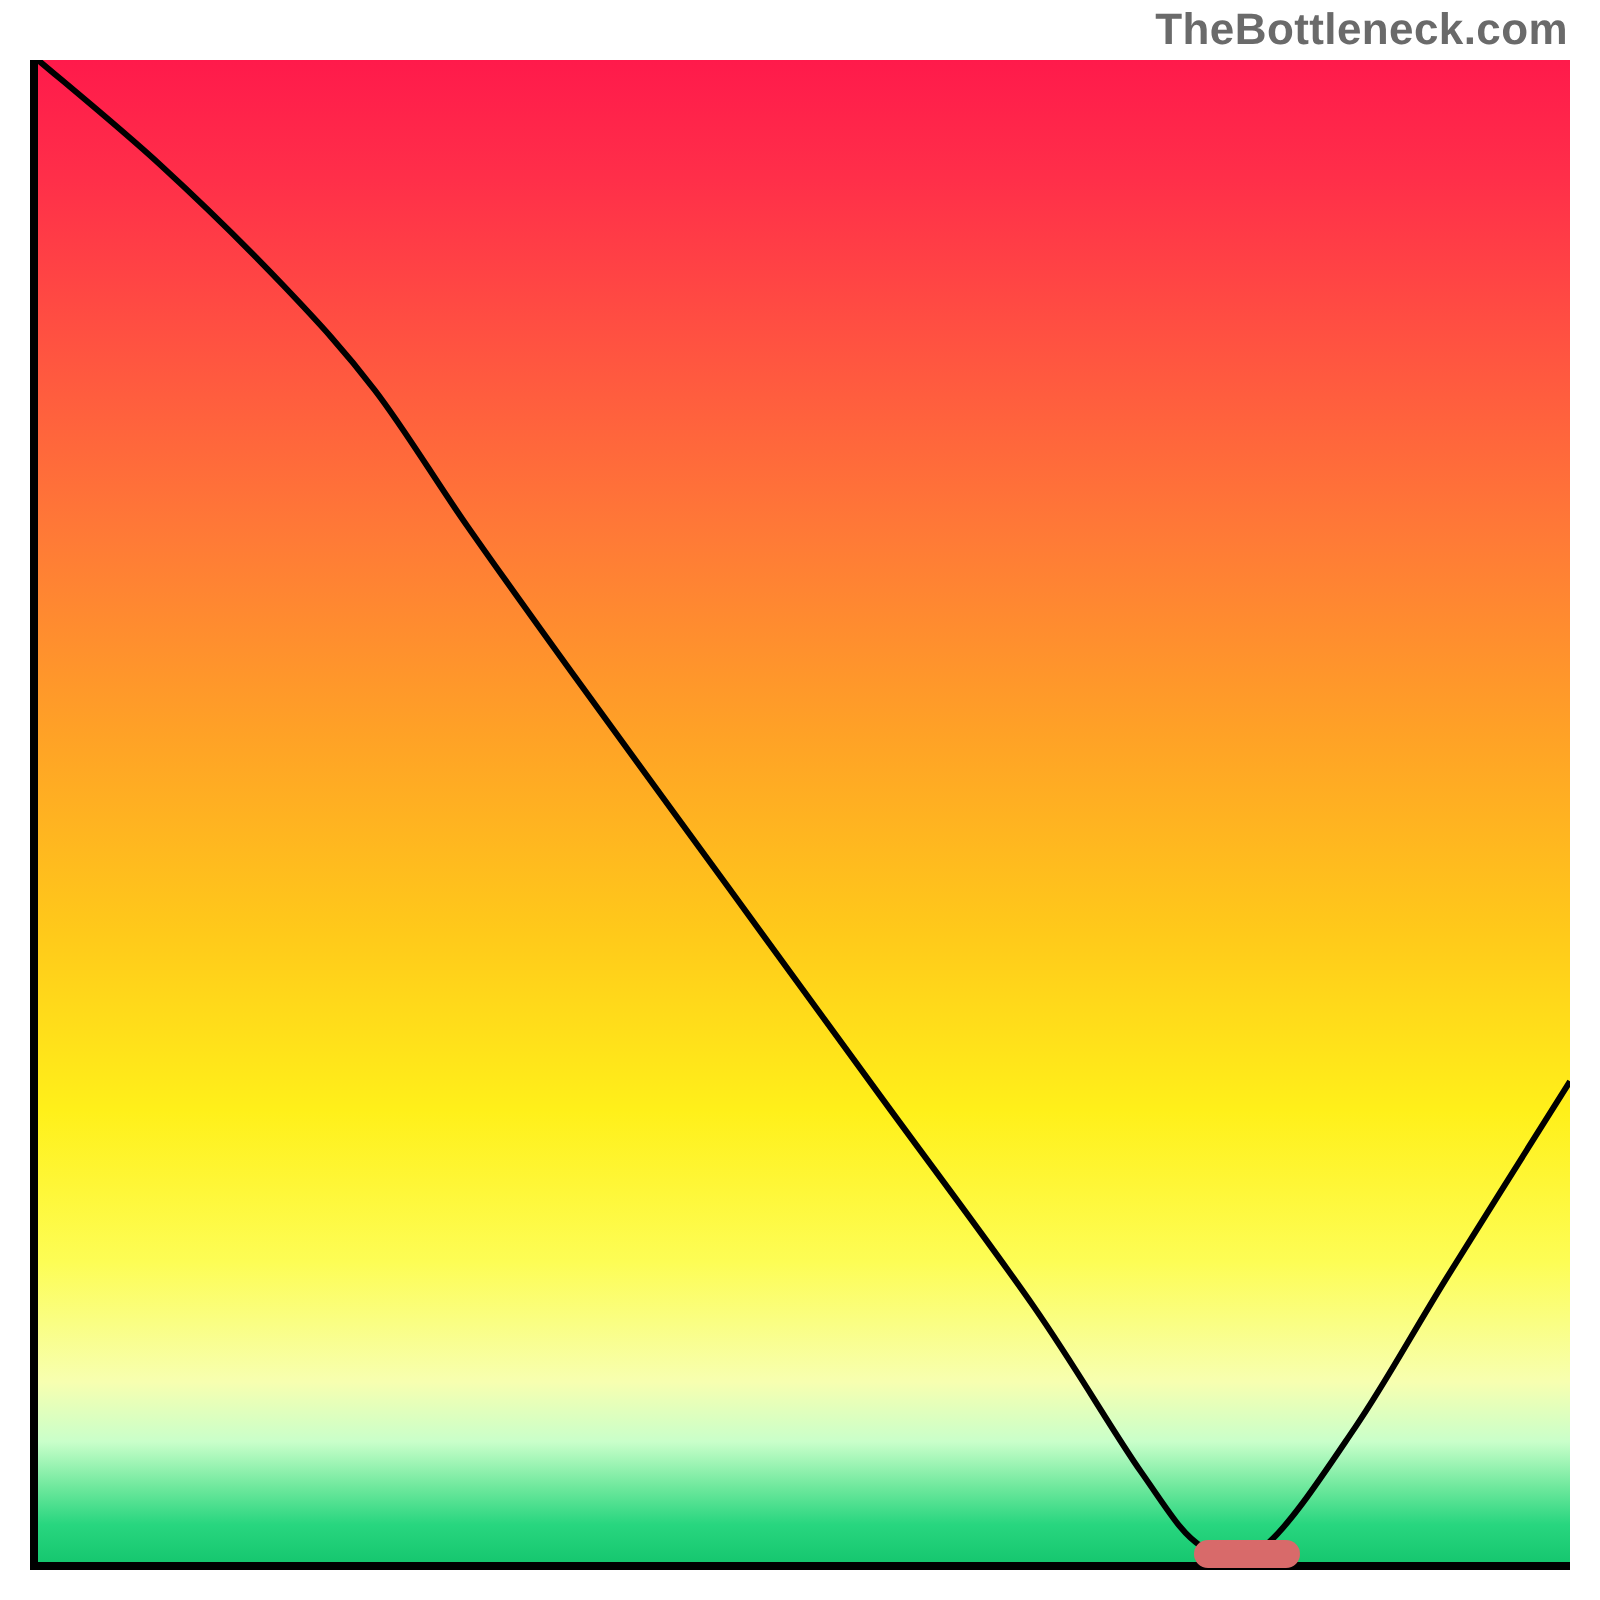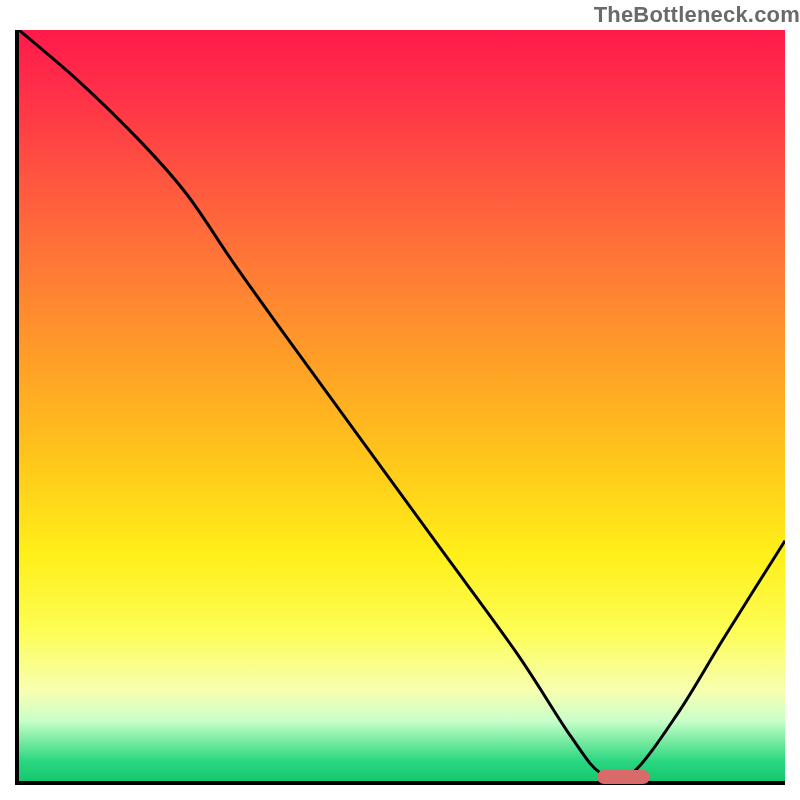--- a/index.html
+++ b/index.html
@@ -12,21 +12,21 @@
     overflow: hidden;
   }
   .frame {
     position: relative;
     width: 800px;
     height: 800px;
   }
   .watermark {
     position: absolute;
     top: 2px;
-    right: 0;
+    right: 16px;
     font-size: 22px;
     font-weight: 600;
     color: #6a6a6a;
     letter-spacing: 0.2px;
   }
   .plot {
     position: absolute;
     left: 15px;
     top: 30px;
     width: 770px;

